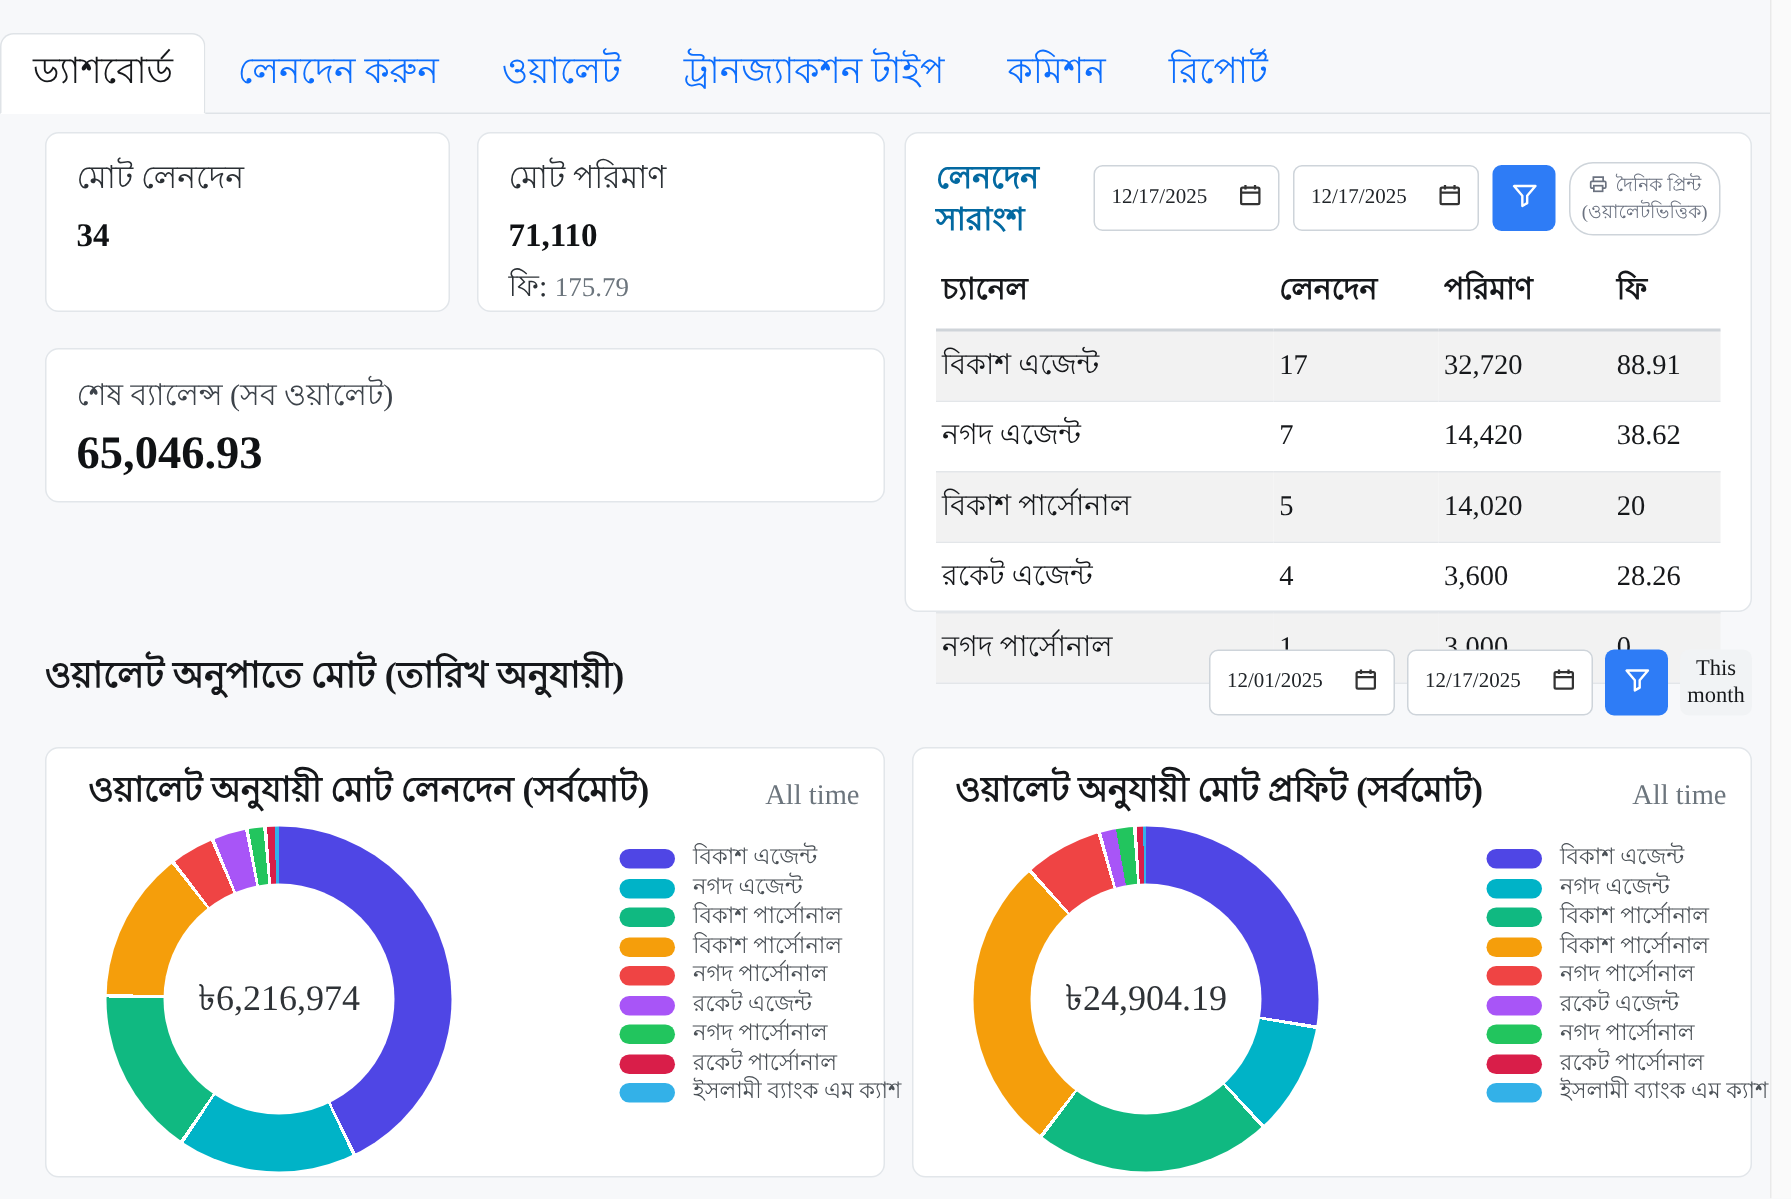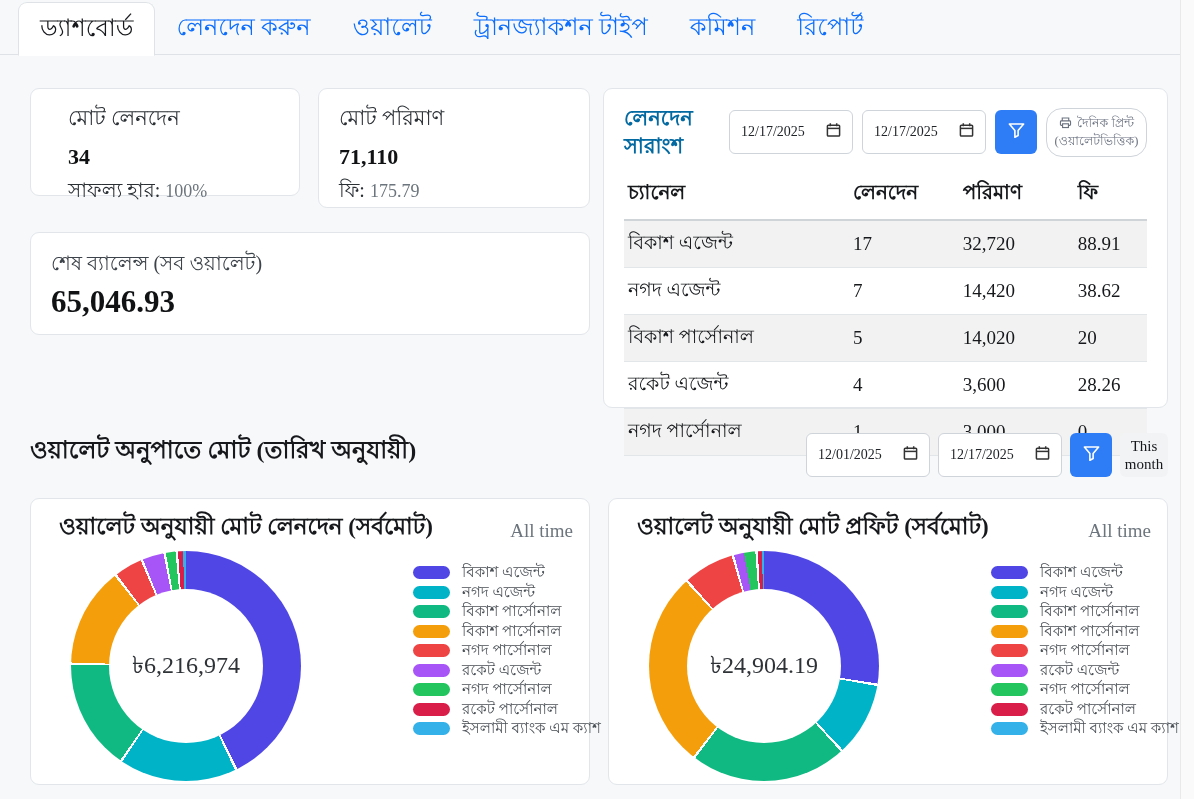--- a/index.html
+++ b/index.html
@@ -1,28 +1,28 @@
 <!DOCTYPE html>
 <html><head>
 <meta charset="utf-8">
 <style>
   html,body{margin:0;padding:0;}
   body{background:#f7f8fa;font-family:"Liberation Serif",serif;}
   .page{position:relative;width:1194px;height:799px;overflow:hidden;background:#f7f8fa;}
 
   
-  .tabbar{position:absolute;left:0;top:2px;width:1180px;height:53px;display:flex;align-items:center;
-          padding-left:18px;box-sizing:border-box;border-bottom:1px solid #dfe3e7;z-index:2;}
+  .tabbar{position:absolute;left:0;top:23px;width:1180px;height:53px;display:flex;align-items:flex-end;
+          padding-left:0;box-sizing:border-box;border-bottom:1px solid #dfe3e7;z-index:2;}
   .tab{font-size:24px;line-height:1;padding:13px 21px 15px;color:#0d6efd;cursor:pointer;white-space:nowrap;}
   .tab.active{background:#fff;color:#16181b;border:1px solid #dfe3e7;border-bottom:1px solid #fff;
               border-radius:9px 9px 0 0;margin-bottom:-1px;}
 
   
   .card{position:absolute;background:#fff;border:1px solid #e2e6ea;border-radius:9px;box-sizing:border-box;}
-  #card-tx{left:30px;top:88px;width:270px;height:108px;padding:13px 37px;}
+  #card-tx{left:30px;top:88px;width:270px;height:120px;padding:13px 20px;}
   #card-amt{left:318px;top:88px;width:272px;height:120px;padding:13px 20px;}
   .stat-label{font-size:21px;color:#2b3035;}
   .stat-value{font-size:22px;font-weight:700;color:#101214;margin-top:7px;}
   .stat-sub{font-size:20px;color:#2b3035;margin-top:5px;}
   .stat-sub .muted{color:#6c757d;font-size:18px;}
 
   #card-bal{left:30px;top:232px;width:560px;height:103px;padding:15px 20px;}
   .bal-label{font-size:20px;color:#3d434a;}
   .bal-value{font-size:31px;font-weight:700;color:#101214;margin-top:3px;}
 
@@ -82,24 +82,20 @@
     <div class="tab">লেনদেন করুন</div>
     <div class="tab">ওয়ালেট</div>
     <div class="tab">ট্রানজ্যাকশন টাইপ</div>
     <div class="tab">কমিশন</div>
     <div class="tab">রিপোর্ট</div>
   </div>
 
   <div class="card" id="card-tx">
     <div class="stat-label">মোট লেনদেন</div>
     <div class="stat-value">34</div>
-    <div class="stat-sub">
-      <span>সাফল্য হার:</span>
-      <span class="muted">100%</span>
-    </div>
   </div>
 
   <div class="card" id="card-amt">
     <div class="stat-label">মোট পরিমাণ</div>
     <div class="stat-value">71,110</div>
     <div class="stat-sub">
       <span>ফি:</span>
       <span class="muted">175.79</span>
     </div>
   </div>

